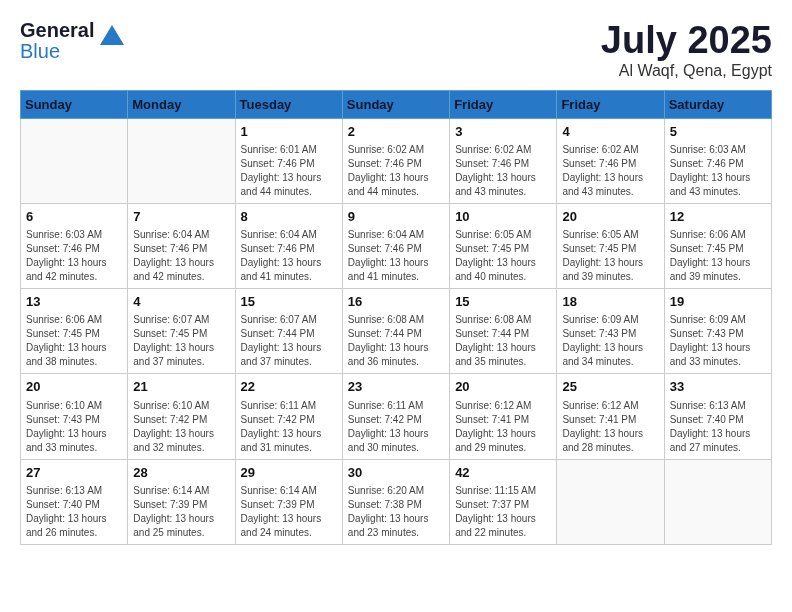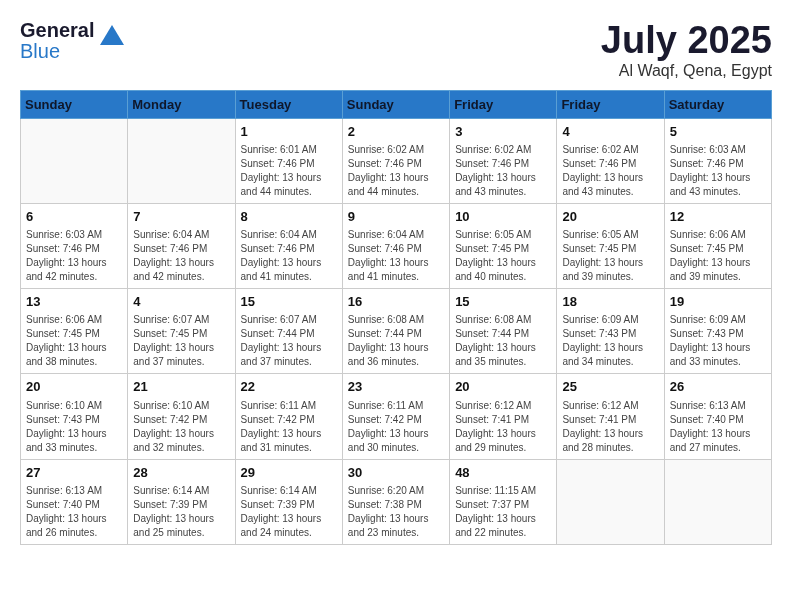--- a/index.html
+++ b/index.html
@@ -278,21 +278,21 @@
 Sunset: 7:41 PM
 Daylight: 13 hours and 29 minutes.</div>
         </td>
         <td>
           <span class="day-number">25</span>
           <div class="day-info">Sunrise: 6:12 AM
 Sunset: 7:41 PM
 Daylight: 13 hours and 28 minutes.</div>
         </td>
         <td>
-          <span class="day-number">26</span>
+          <span class="day-number">33</span>
           <div class="day-info">Sunrise: 6:13 AM
 Sunset: 7:40 PM
 Daylight: 13 hours and 27 minutes.</div>
         </td>
       </tr>
       <tr>
         <td>
           <span class="day-number">27</span>
           <div class="day-info">Sunrise: 6:13 AM
 Sunset: 7:40 PM
@@ -310,21 +310,21 @@
 Sunset: 7:39 PM
 Daylight: 13 hours and 24 minutes.</div>
         </td>
         <td>
           <span class="day-number">30</span>
           <div class="day-info">Sunrise: 6:20 AM
 Sunset: 7:38 PM
 Daylight: 13 hours and 23 minutes.</div>
         </td>
         <td>
-          <span class="day-number">48</span>
+          <span class="day-number">42</span>
           <div class="day-info">Sunrise: 11:15 AM
 Sunset: 7:37 PM
 Daylight: 13 hours and 22 minutes.</div>
         </td>
         <td class="empty"></td>
         <td class="empty"></td>
       </tr>
     </tbody>
 </table>
 

